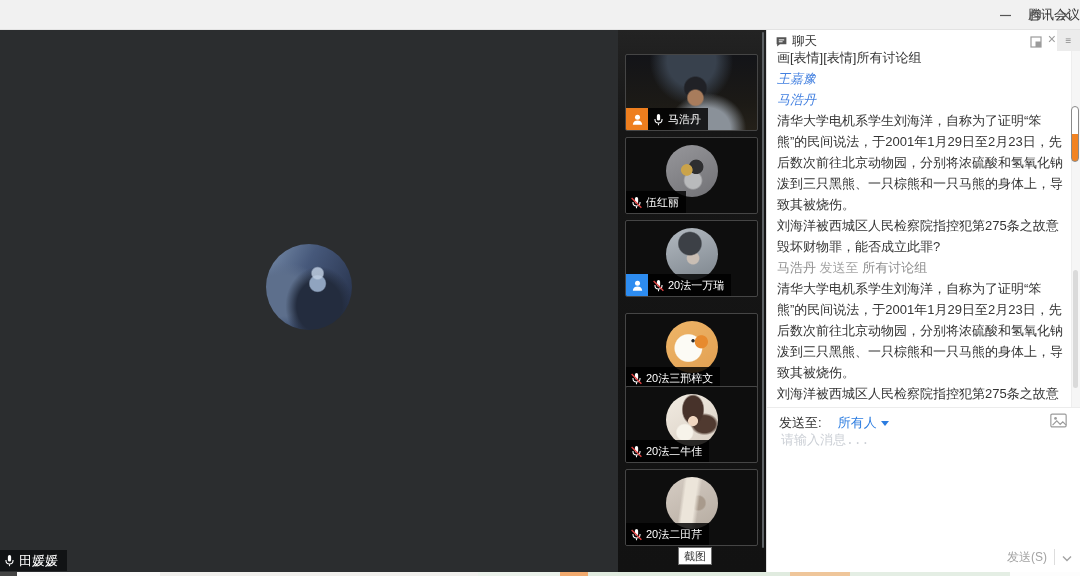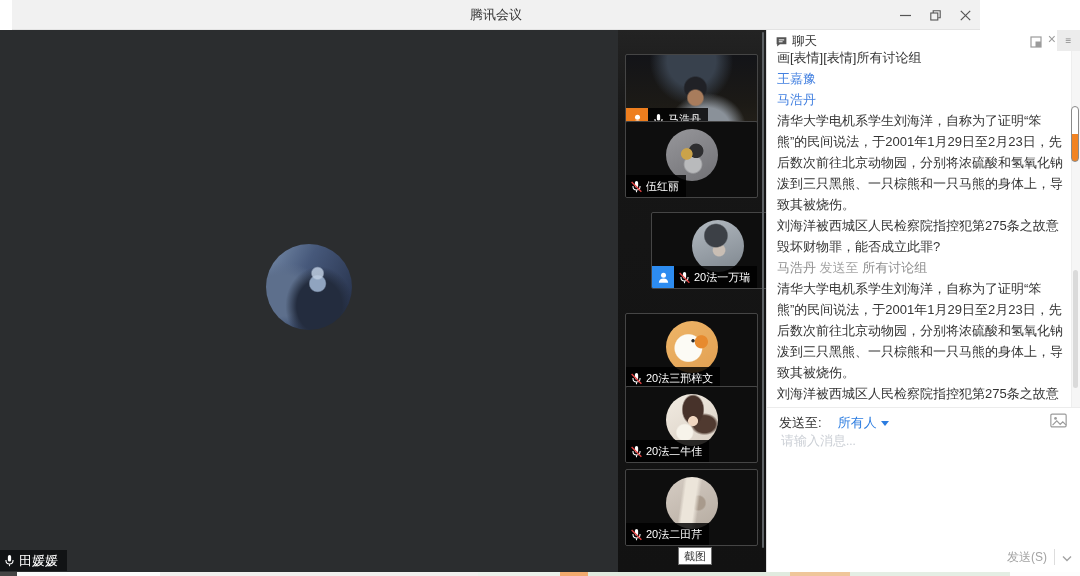--- a/index.html
+++ b/index.html
@@ -3,23 +3,23 @@
 <meta charset="utf-8">
 <style>
   html,body{margin:0;padding:0;}
   body{
     width:1080px;height:576px;position:relative;overflow:hidden;
     font-family:"Liberation Sans","DejaVu Sans",sans-serif;
     background:#ffffff;
   }
   
   .titlebar{
-    position:absolute;top:0;left:0;width:968px;height:30px;
-    background:#f1f1f1;display:flex;align-items:center;justify-content:center;
-    border-bottom:1px solid #e3e3e3;box-sizing:border-box;margin-left:12px;
+    position:absolute;top:0;left:0;width:1080px;height:30px;
+    background:#f1f1f1;display:flex;align-items:center;justify-content:flex-end;
+    border-bottom:1px solid #e3e3e3;box-sizing:border-box;
   }
   .titlebar .title{font-size:13px;color:#333;}
   .win-controls{position:absolute;right:0;top:0;height:30px;display:flex;}
   .win-btn{width:30px;height:30px;display:flex;align-items:center;justify-content:center;color:#555;}
   .win-btn svg{display:block;}
   
   .stage{
     position:absolute;left:0;top:30px;width:618px;height:542px;
     background:#2b2d2f;
   }
@@ -126,32 +126,32 @@
     position:absolute;right:1px;top:55px;width:6px;height:54px;border-radius:4px;
     border:1px solid #8a8a8a;background:linear-gradient(180deg,#ffffff 0 50%,#f28322 50% 100%);
   }
   .thumb-gray{position:absolute;right:2px;top:240px;width:5px;height:118px;border-radius:3px;background:#dadada;}
   .chat-messages{
     position:absolute;left:10px;top:17px;width:294px;height:360px;overflow:hidden;
     font-size:13px;color:#333;
   }
   .msg{line-height:21px;}
   .msg-body{white-space:pre-line;}
-  .msg-name{color:#4380e0;}
+  .msg-name{color:#4380e0;font-style:italic;}
   .msg-meta{color:#a6a6a6;}
   .msg-meta .meta-name,.msg-meta .meta-target{color:#8f8f8f;}
   .send-divider{position:absolute;left:0;top:377px;width:100%;border-top:1px solid #ececec;}
   .send-row{position:absolute;left:12px;top:384px;display:flex;align-items:center;font-size:13px;}
   .send-to-label{color:#333;}
   .send-to-value{color:#2b7ce0;margin-left:16px;display:flex;align-items:center;gap:4px;}
   .caret-down{width:0;height:0;border-left:4px solid transparent;border-right:4px solid transparent;border-top:5px solid #2b7ce0;}
   .photo-btn{position:absolute;right:13px;top:383px;color:#9b9b9b;}
   .chat-input{
     position:absolute;left:12px;top:402px;width:280px;border:none;outline:none;
-    font-size:13px;color:#333;font-family:Liberation Serif, serif;background:transparent;
+    font-size:13px;color:#333;font-family:Liberation Mono, monospace;background:transparent;
   }
   .chat-input::placeholder{color:#ccd0d6;}
   .send-cluster{position:absolute;right:8px;bottom:6px;display:flex;align-items:center;gap:7px;}
   .send-btn{color:#a3a3a3;font-size:12px;}
   .send-sep{width:1px;height:16px;background:#ddd;}
   .send-chevron{color:#a3a3a3;}
   
   .taskbar{position:absolute;left:0;top:572px;width:1080px;height:4px;display:flex;}
   .taskbar div{height:4px;}
 </style>
@@ -214,39 +214,39 @@
     <path d="M5.5 11v1a6.5 6.5 0 0 0 13 0v-1" stroke="#ffffff" stroke-width="2" fill="none"></path>
     <line x1="12" y1="19" x2="12" y2="22.5" stroke="#ffffff" stroke-width="2"></line>
     <line class="slash" x1="3" y1="3.5" x2="21" y2="21.5" stroke="#e04444" stroke-width="2.6"></line>
   </svg>
 </span>
         <span class="tile-name">马浩丹</span>
       </span>
     </div>
   </div>
 
-  <div class="tile" style="top: 91px;">
+  <div class="tile" style="top: 107px;">
     <div class="tile-avatar av-1"></div>
     <div class="tile-bottom">
 
       <span class="tile-namebar">
         <span class="mic muted">
   <svg viewBox="0 0 24 24" width="13" height="13">
     <rect x="9" y="2" width="6" height="12" rx="3" fill="#ffffff"></rect>
     <path d="M5.5 11v1a6.5 6.5 0 0 0 13 0v-1" stroke="#ffffff" stroke-width="2" fill="none"></path>
     <line x1="12" y1="19" x2="12" y2="22.5" stroke="#ffffff" stroke-width="2"></line>
     <line class="slash" x1="3" y1="3.5" x2="21" y2="21.5" stroke="#e04444" stroke-width="2.6"></line>
   </svg>
 </span>
         <span class="tile-name">伍红丽</span>
       </span>
     </div>
   </div>
 
-  <div class="tile badge-blue" style="top: 182px; margin-left: 26px;">
+  <div class="tile badge-blue" style="top: 190px;">
     <div class="tile-avatar av-2"></div>
     <div class="tile-bottom">
       <span class="tile-badge">
   <svg viewBox="0 0 24 24" width="15" height="15">
     <circle cx="12" cy="8.5" r="4" fill="#ffffff"></circle>
     <path d="M4.5 20.5c0-4.4 3.4-6.8 7.5-6.8s7.5 2.4 7.5 6.8z" fill="#ffffff"></path>
   </svg>
 </span>
       <span class="tile-namebar">
         <span class="mic muted">

